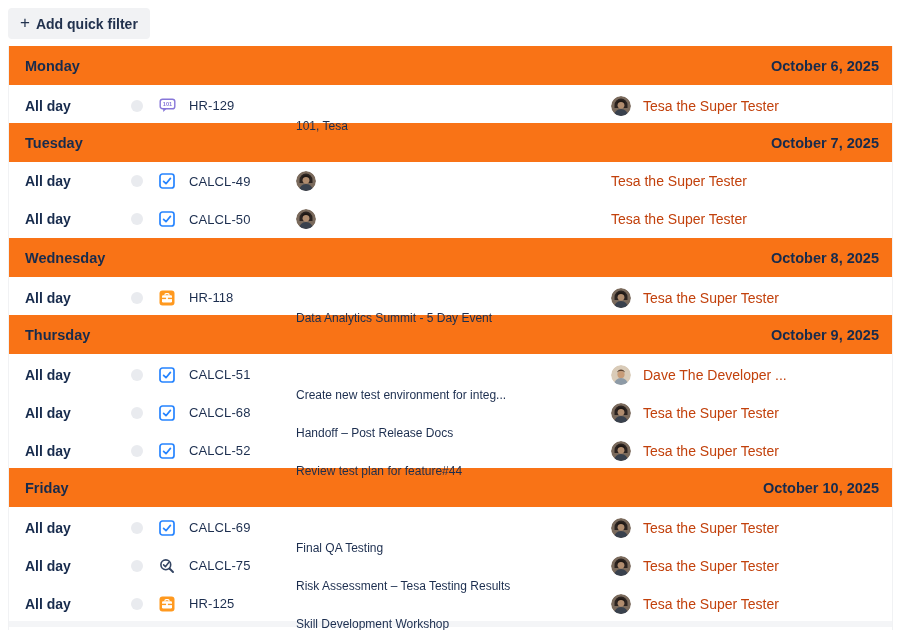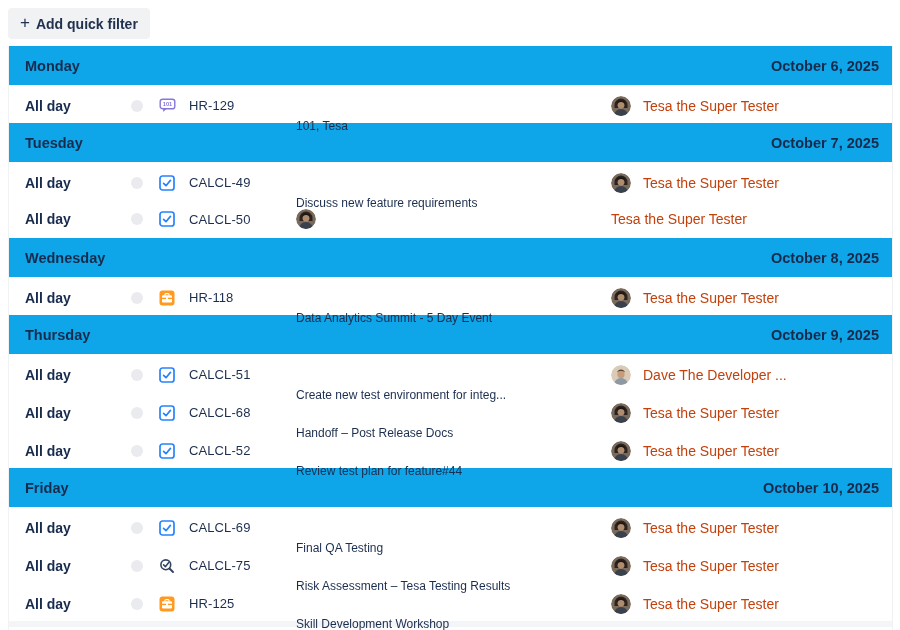--- a/index.html
+++ b/index.html
@@ -25,21 +25,21 @@
   .quick-filter-btn .plus { font-size: 17px; font-weight: 400; line-height: 1; position: relative; top: -1px; }
 
   
   .agenda {
     position: absolute; left: 8px; top: 46px; right: 7px; bottom: 0;
     border-left: 1px solid #F1F2F4; border-right: 1px solid #F1F2F4;
     background: #ffffff; overflow: hidden;
   }
 
   .day-header {
-    height: 39px; background: #0ea5e9;
+    height: 39px; background: #f97316;
     display: flex; align-items: center; justify-content: space-between;
     padding: 0 13px 0 16px;
     font-size: 14.5px; font-weight: 700; color: #172B4D;
   }
 
   .event-row {
     height: 38px; background: #ffffff;
     display: grid;
     grid-template-columns: 100px 24px 36px 101px 315px 32px 1fr;
     align-items: center;
@@ -111,21 +111,20 @@
           <span class="dot-cell">
             <span class="dot"></span>
           </span>
           <span class="icon-cell">
             <svg width="16" height="16" viewBox="0 0 16 16">
               <rect x="1" y="1" width="14" height="14" rx="2.5" fill="#fff" stroke="#2684FF" stroke-width="1.7"></rect>
               <path d="M4.6 8.3 L7 10.7 L11.4 5.4" fill="none" stroke="#2684FF" stroke-width="1.7" stroke-linecap="round" stroke-linejoin="round"></path>
             </svg>
           </span>
           <span class="key">CALCL-49</span>
-          <span class="summary">Discuss new feature requirements</span>
           <span class="avatar-cell">
             <svg class="avatar" width="20" height="20" viewBox="0 0 20 20">
               <circle cx="10" cy="10" r="10" fill="#7a6a5c"></circle>
               <path d="M3.5 9 a6.5 6.5 0 0 1 13 0 v3 h-13 Z" fill="#2b2320"></path>
               <circle cx="10" cy="9.3" r="3.4" fill="#b08c6e"></circle>
               <path d="M3 20 a7 7 0 0 1 14 0 Z" fill="#39414d"></path>
               <path d="M5.6 7.5 a4.6 4.6 0 0 1 8.8 0 a7 7 0 0 0 -8.8 0 Z" fill="#1d1713"></path>
             </svg>
           </span>
           <span class="assignee">Tesa the Super Tester</span>

